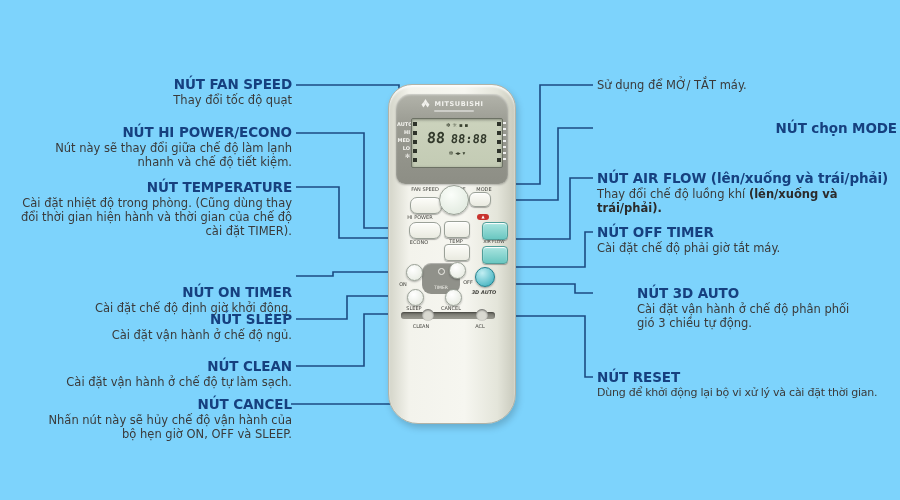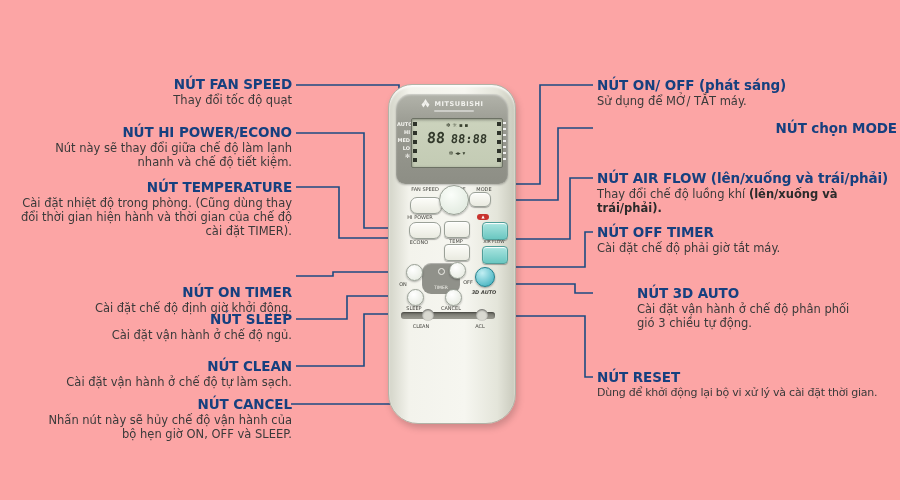--- a/index.html
+++ b/index.html
@@ -1,16 +1,16 @@
 <!DOCTYPE html>
 <html><head>
 <meta charset="utf-8">
 <style>
   html,body{margin:0;padding:0;background:#fff;}
-  #stage{position:relative;width:900px;height:500px;background:#fca5a5;overflow:hidden;
+  #stage{position:relative;width:900px;height:500px;background:#7dd3fc;overflow:hidden;
          font-family:"DejaVu Sans",sans-serif;}
   
   .llabel{position:absolute;width:272px;text-align:right;}
   .rlabel{position:absolute;left:597px;width:300px;text-align:left;}
   .ttl{font-size:13.5px;font-weight:bold;color:#16407f;line-height:16px;letter-spacing:-.1px;}
   .dsc{font-size:11.5px;color:#3a3a3a;line-height:14px;margin-top:1px;}
   .dsc b{color:#2b2b2b;}
   .tight{font-size:11px;letter-spacing:-.25px;}
   
   svg.lines{position:absolute;left:0;top:0;}
@@ -108,21 +108,20 @@
   <div class="llabel" style="top:358px;right:608px;">
     <div class="ttl">NÚT CLEAN</div>
     <div class="dsc">Cài đặt vận hành ở chế độ tự làm sạch.</div>
   </div>
   <div class="llabel" style="top:396px;right:608px;width:258px;">
     <div class="ttl">NÚT CANCEL</div>
     <div class="dsc">Nhấn nút này sẽ hủy chế độ vận hành của bộ hẹn giờ ON, OFF và SLEEP.</div>
   </div>
 
   <div class="rlabel" style="top:77px;">
-    <div class="ttl">NÚT ON/ OFF (phát sáng)</div>
     <div class="dsc">Sử dụng để MỞ/ TẮT máy.</div>
   </div>
   <div class="rlabel" style="top:120px;text-align:right;">
     <div class="ttl">NÚT chọn MODE</div>
   </div>
   <div class="rlabel" style="top:170px;">
     <div class="ttl">NÚT AIR FLOW (lên/xuống và trái/phải)</div>
     <div class="dsc"><span>Thay đổi chế độ luồng khí </span><b>(lên/xuống và trái/phải).</b></div>
   </div>
   <div class="rlabel" style="top:224px;">

